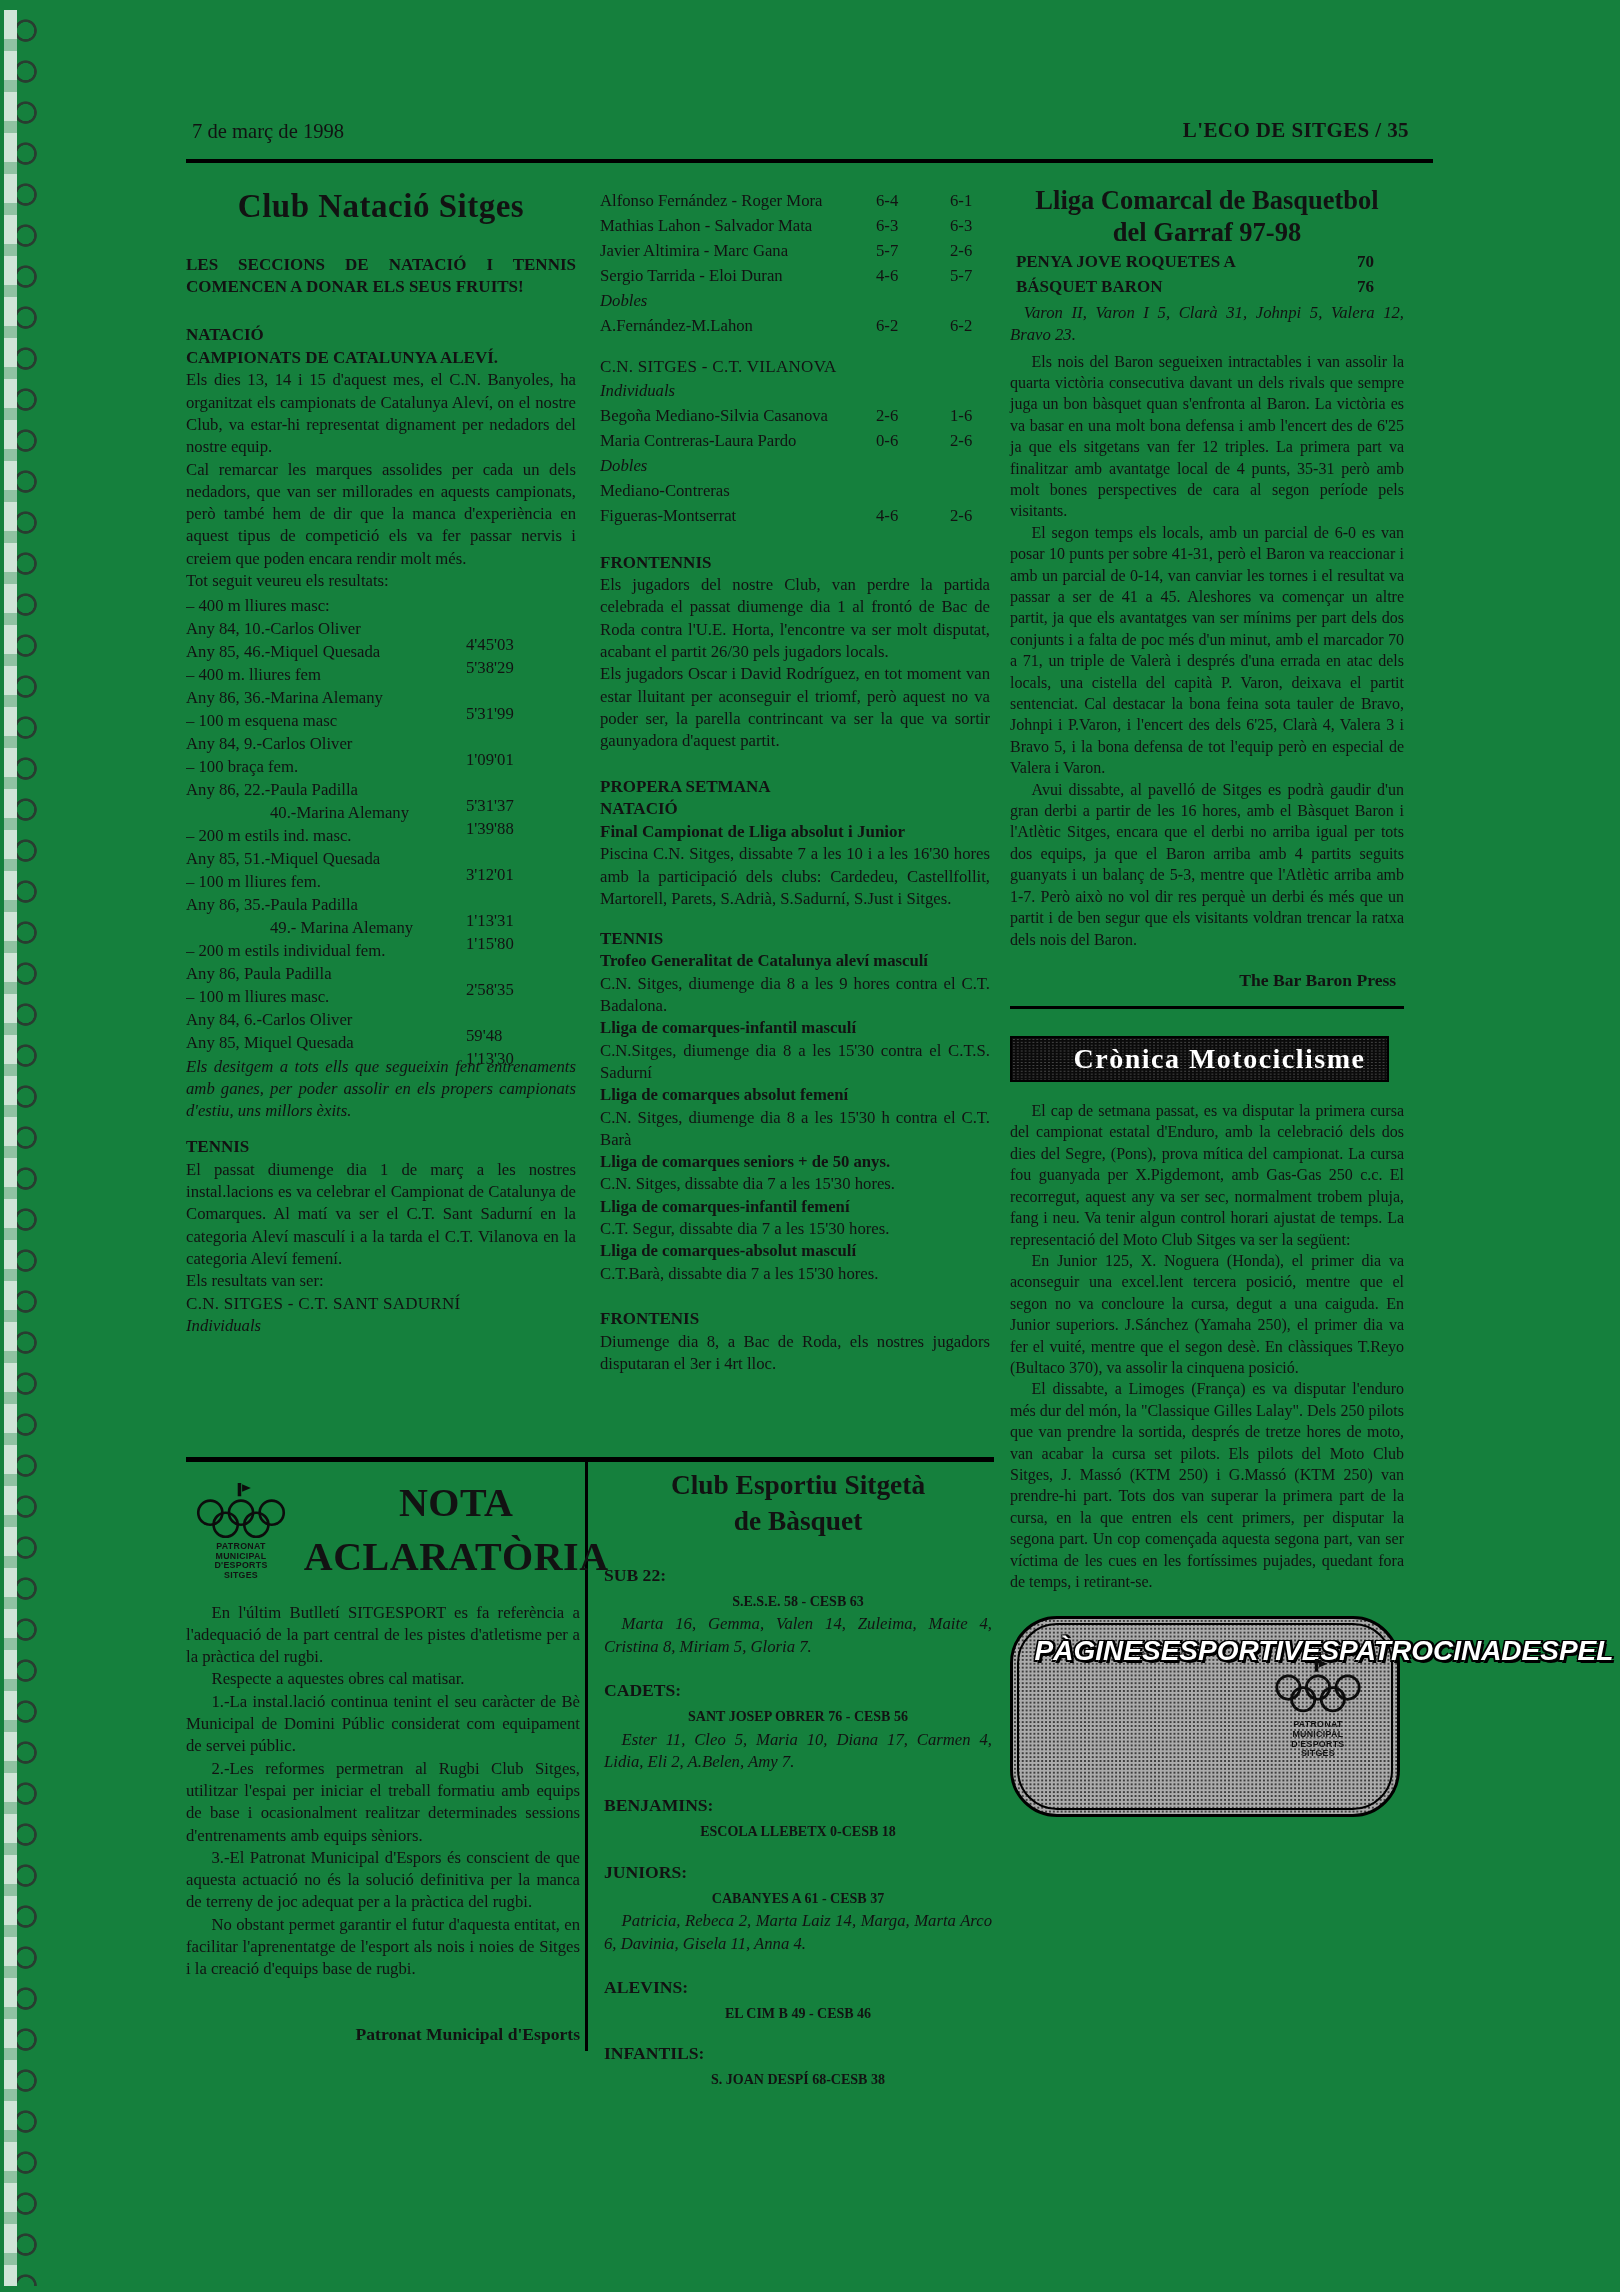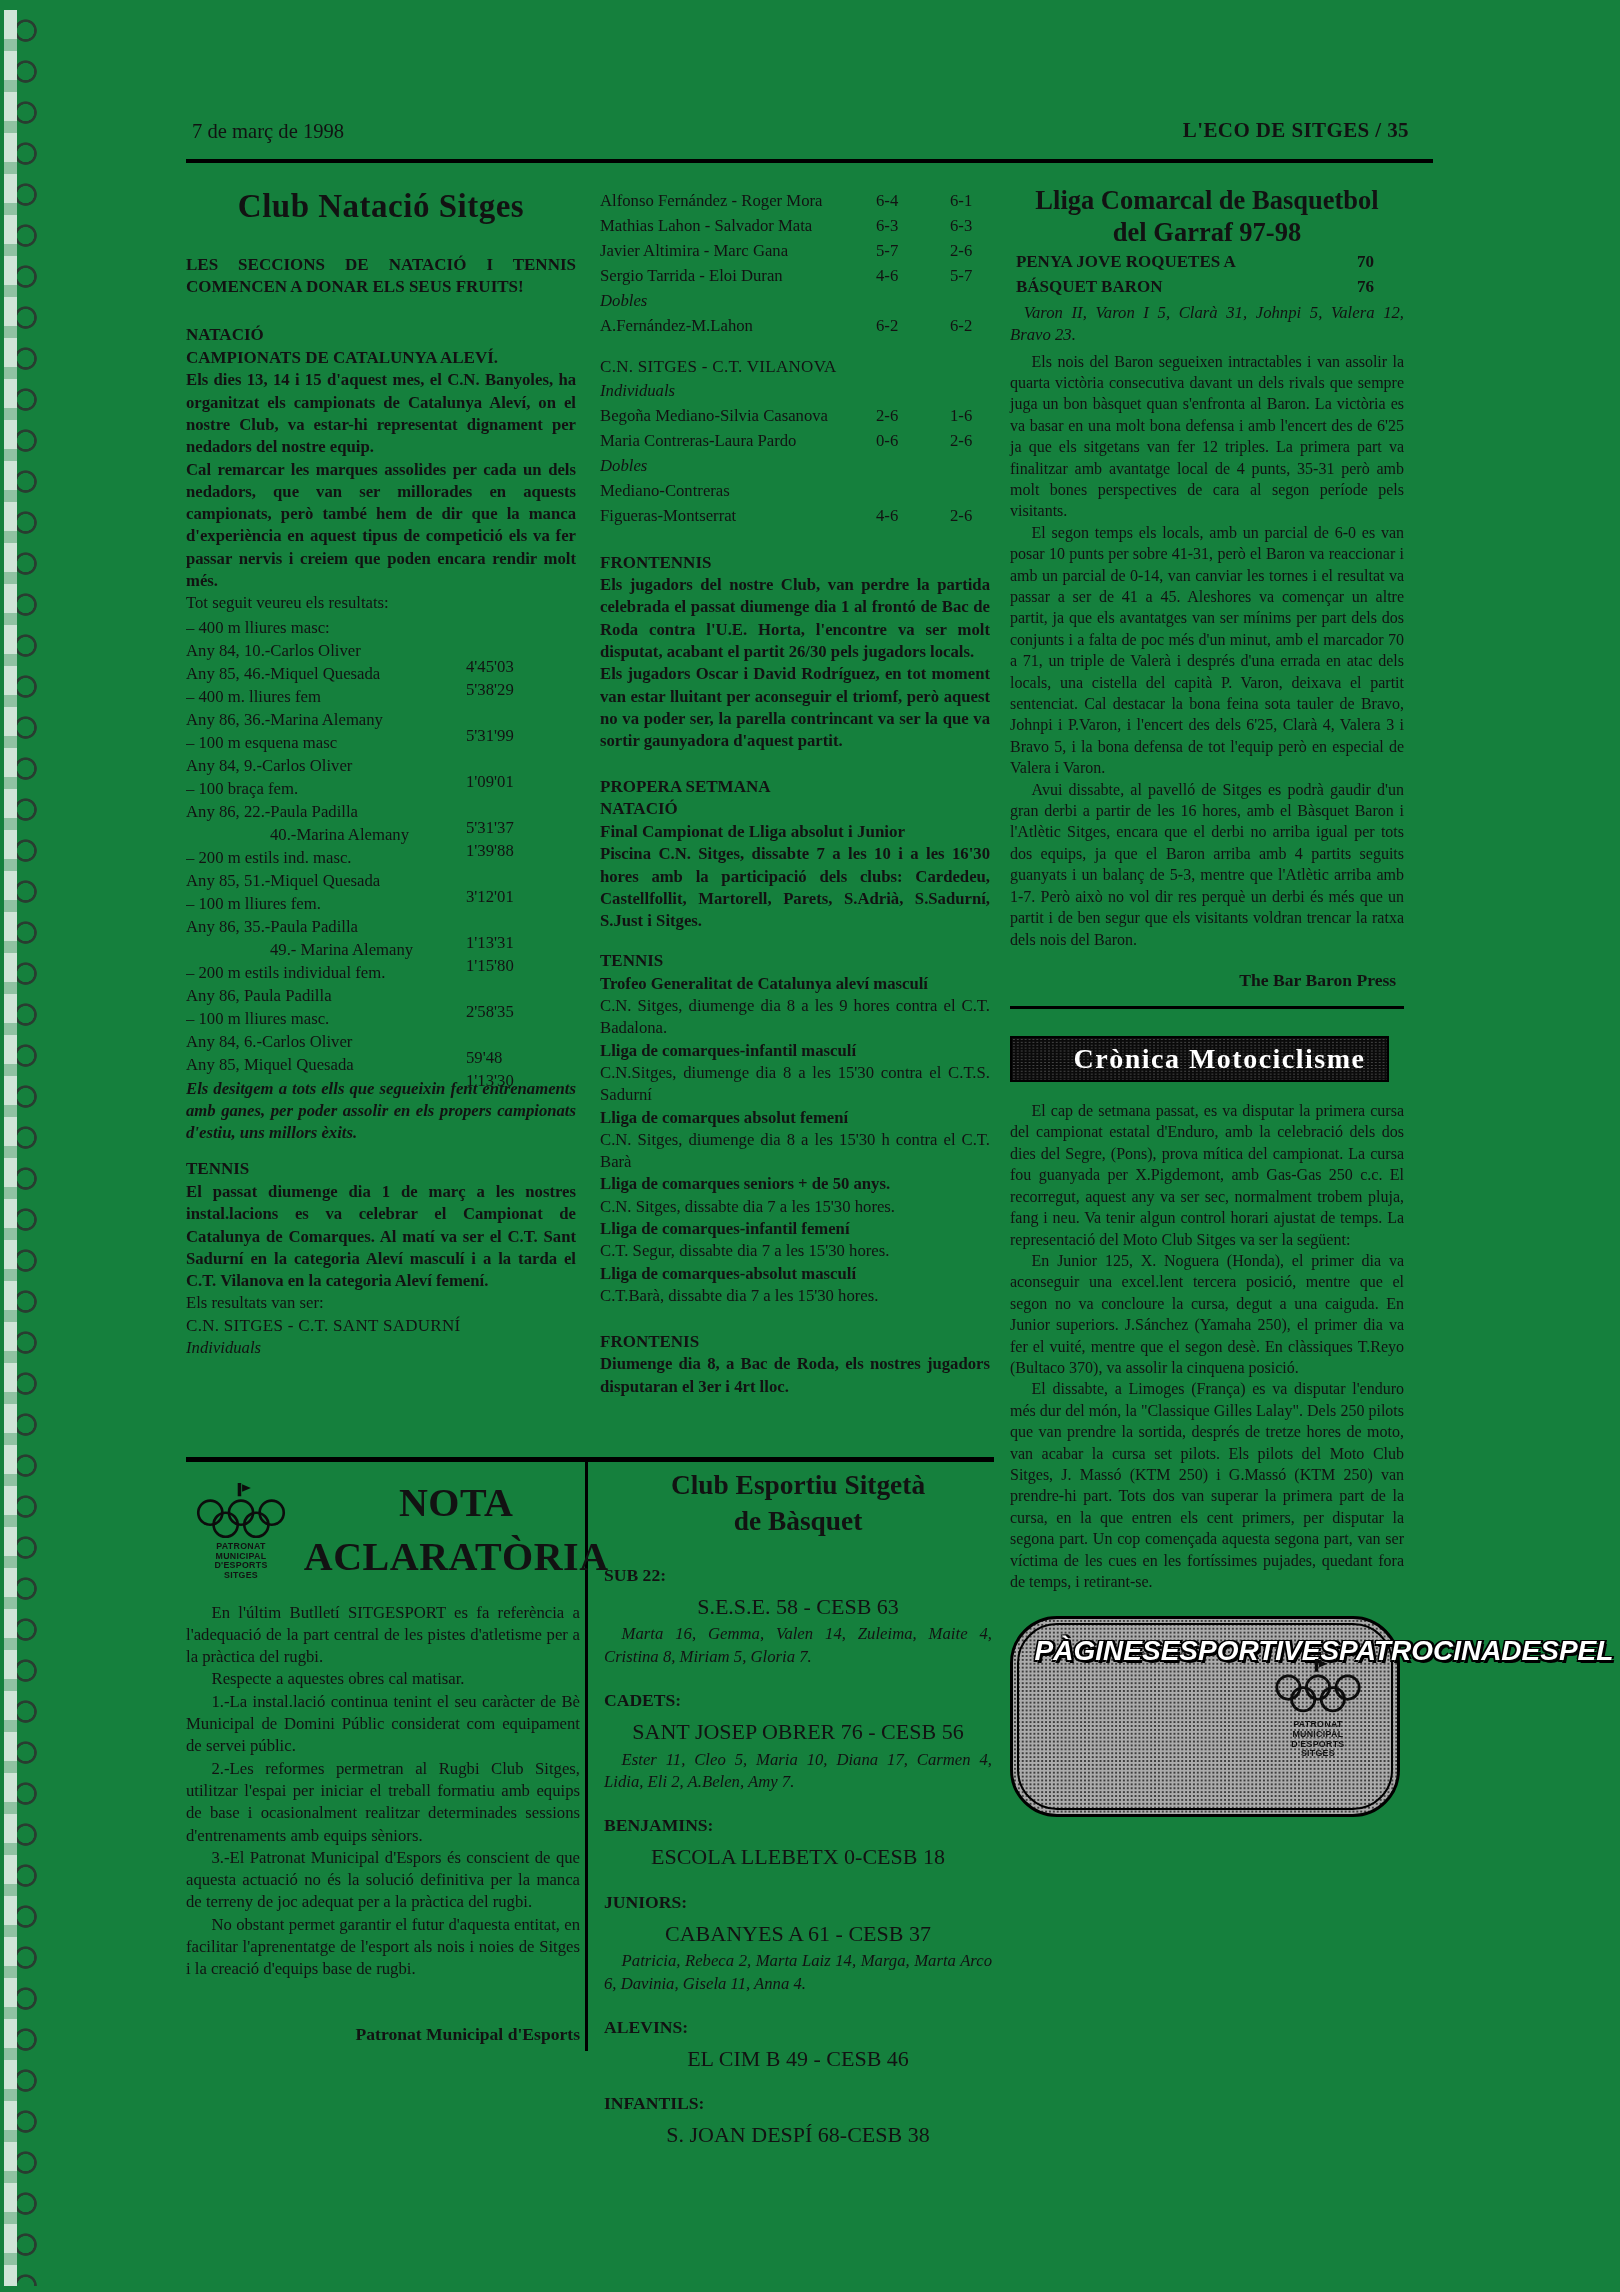--- a/index.html
+++ b/index.html
@@ -19,21 +19,21 @@
   .hdr-rule{position:absolute;left:186px;top:159px;width:1247px;height:3.9px;background:#000;}
 
   
   .col-left{position:absolute;left:186px;top:186px;width:390px;height:1266px;overflow:hidden;}
   .col-mid {position:absolute;left:600px;top:188px;width:390px;height:1264px;overflow:hidden;}
   .col-right{position:absolute;left:1010px;top:184px;width:394px;}
 
   .t-art{font-size:33px;font-weight:bold;text-align:center;letter-spacing:0.5px;margin:2px 0 29px;}
   .sub-bold{font-weight:bold;font-size:17px;line-height:1.32;text-align:justify;margin-bottom:25.5px;}
   .h-sec{font-weight:bold;font-size:17px;line-height:22.5px;}
-  p.body{font-size:16.7px;line-height:22.3px;text-align:justify;margin:0;font-weight:bold;}
+  p.body{font-size:16.7px;line-height:22.3px;text-align:justify;margin:0;}
   .plain{font-size:16.7px;line-height:22.5px;}
 
   .results{margin:1px 0 2px;}
   .srow{position:relative;font-size:16.7px;line-height:23px;min-height:23px;white-space:nowrap;}
   .stime{position:absolute;left:280px;top:16px;}
   .srow.indent .sname{padding-left:84px;display:inline-block;}
   .italicp{font-style:italic;}
   .caps-line{font-size:17px;letter-spacing:0.3px;}
 
   .trow{position:relative;font-size:16.7px;line-height:25px;min-height:25px;white-space:nowrap;}
@@ -83,21 +83,21 @@
   .nota-head{display:flex;gap:7.8px;align-items:flex-start;margin-bottom:17.6px;}
   .nota-logo{width:110px;flex:none;padding-top:5.9px;}
   .nota-title{flex:1;text-align:center;font-weight:bold;font-size:40px;line-height:1.35;letter-spacing:0.5px;}
   p.nota-p{font-size:16.7px;line-height:22.3px;text-align:justify;text-indent:25.5px;margin:0;}
   .nota-sign{font-weight:bold;text-align:right;font-size:17.6px;margin-top:43px;}
 
   
   .cesb{position:absolute;left:604px;top:1468px;width:388px;}
   .cesb-title{font-size:27.4px;font-weight:bold;text-align:center;line-height:1.3;margin-bottom:25.5px;}
   .cesb-cat{font-weight:bold;font-size:17.6px;margin-top:21.6px;}
-  .cesb-score{font-weight:normal;font-size:22px;text-align:center;margin:7.8px 0 3.9px;}
+  .cesb-score{font-weight:bold;font-size:14px;text-align:center;margin:7.8px 0 3.9px;}
   .cesb-players{font-style:italic;font-size:16.7px;line-height:22.5px;text-align:justify;text-indent:17.6px;}
   .cesb-players:empty{display:none;}
 </style>
 </head>
 <body>
 
 <div class="page">
 
   <div class="binding"></div>
 

